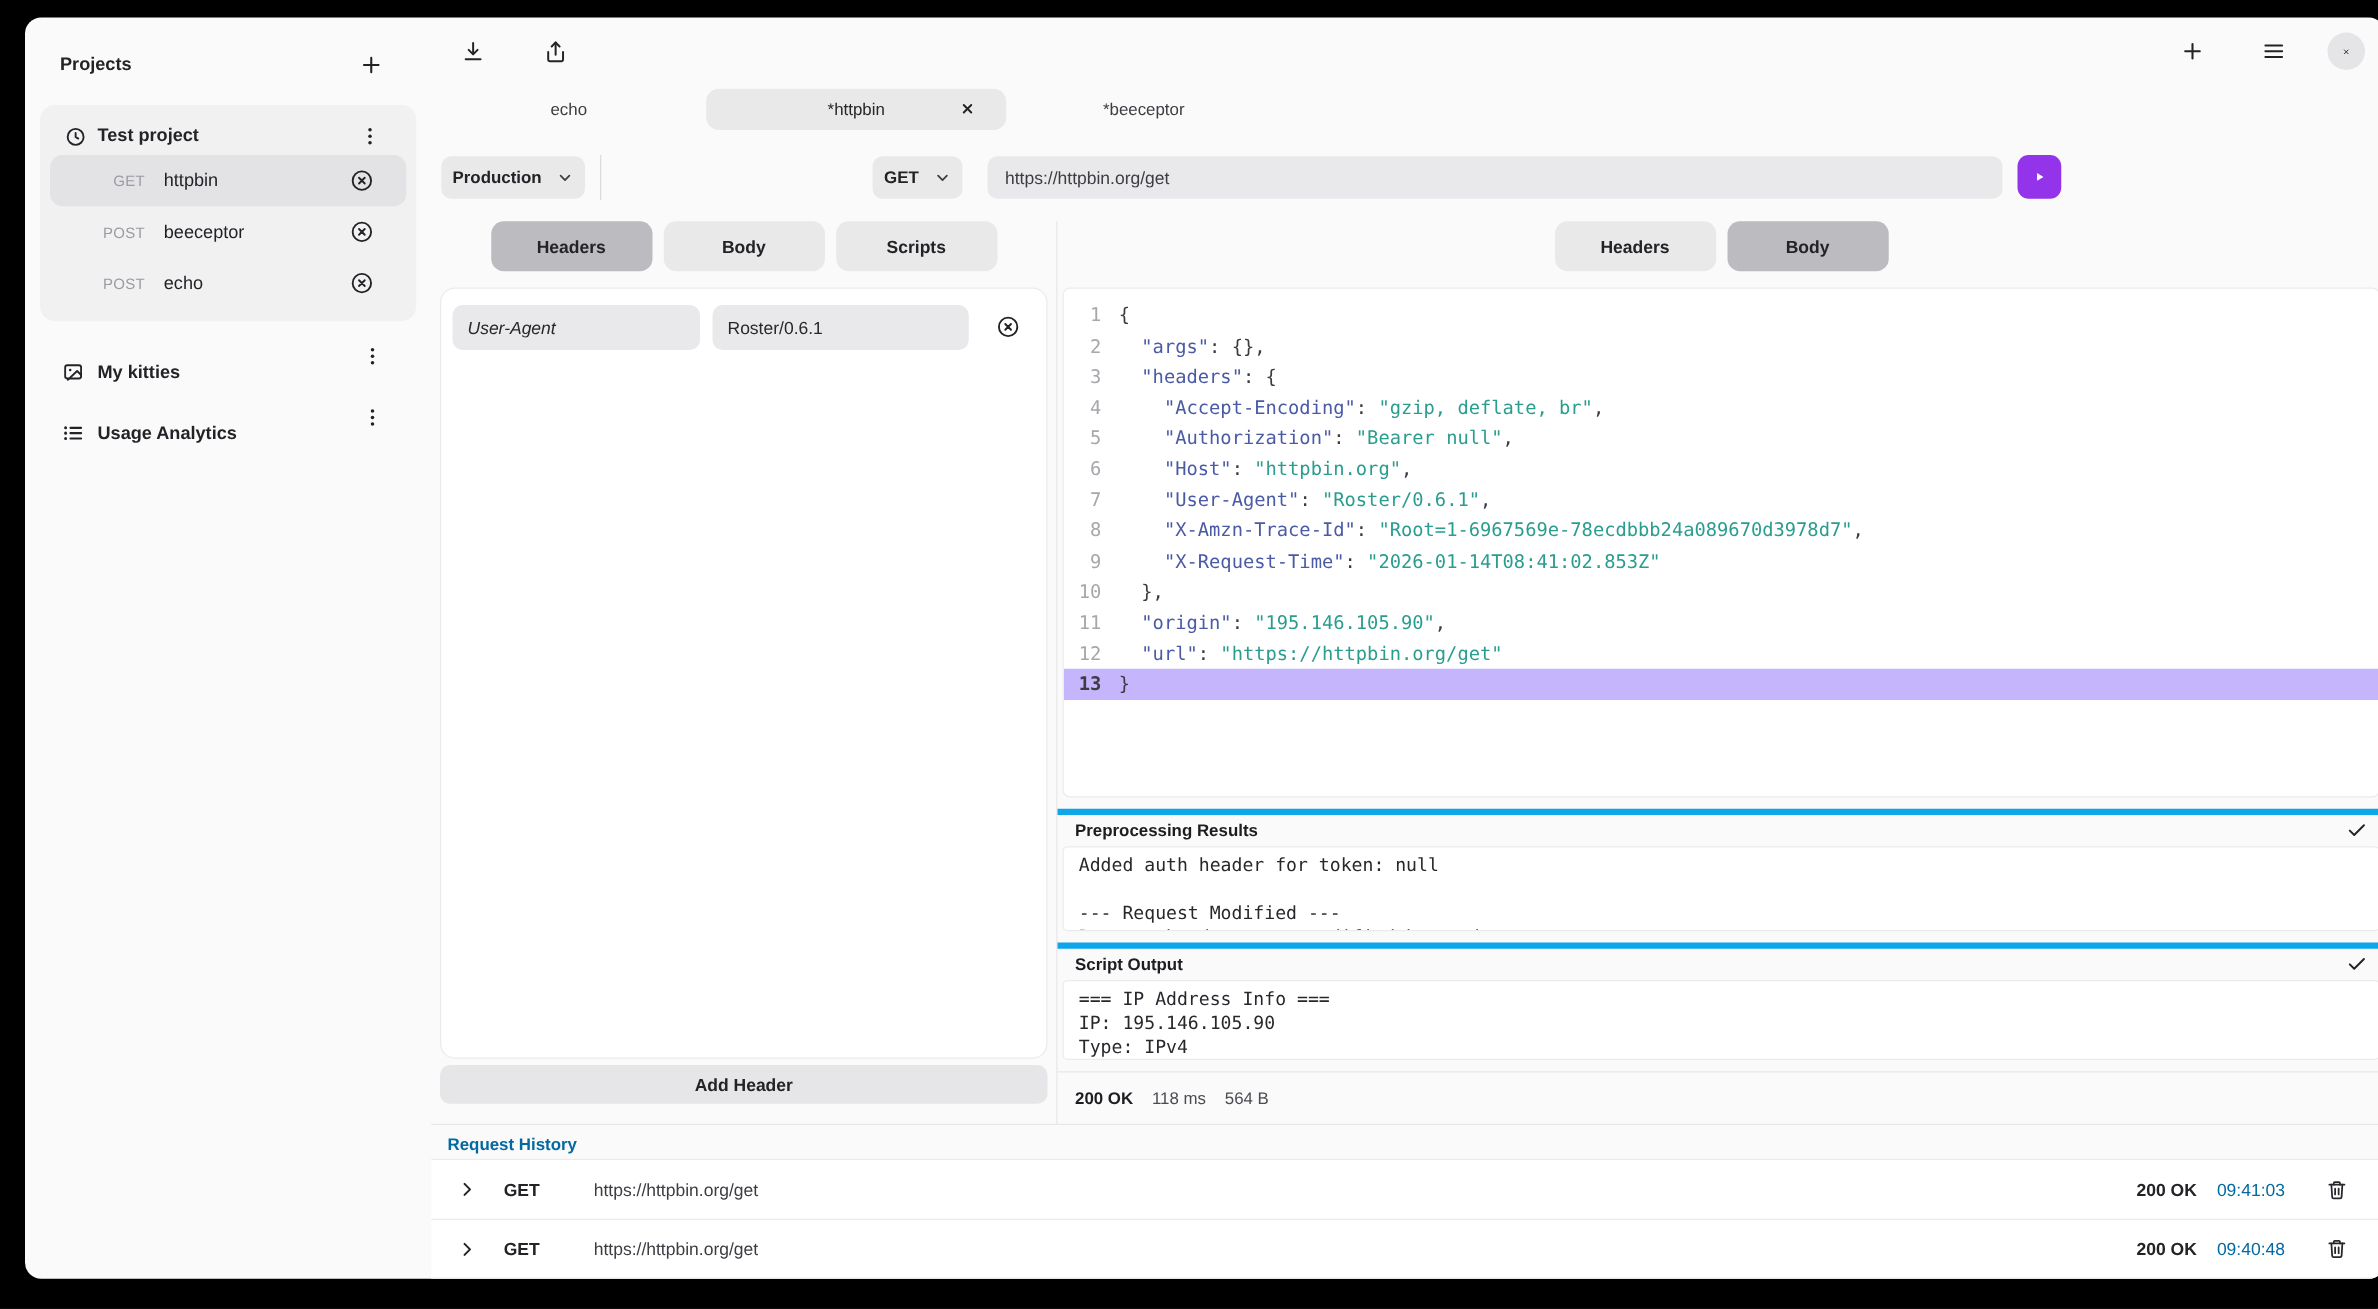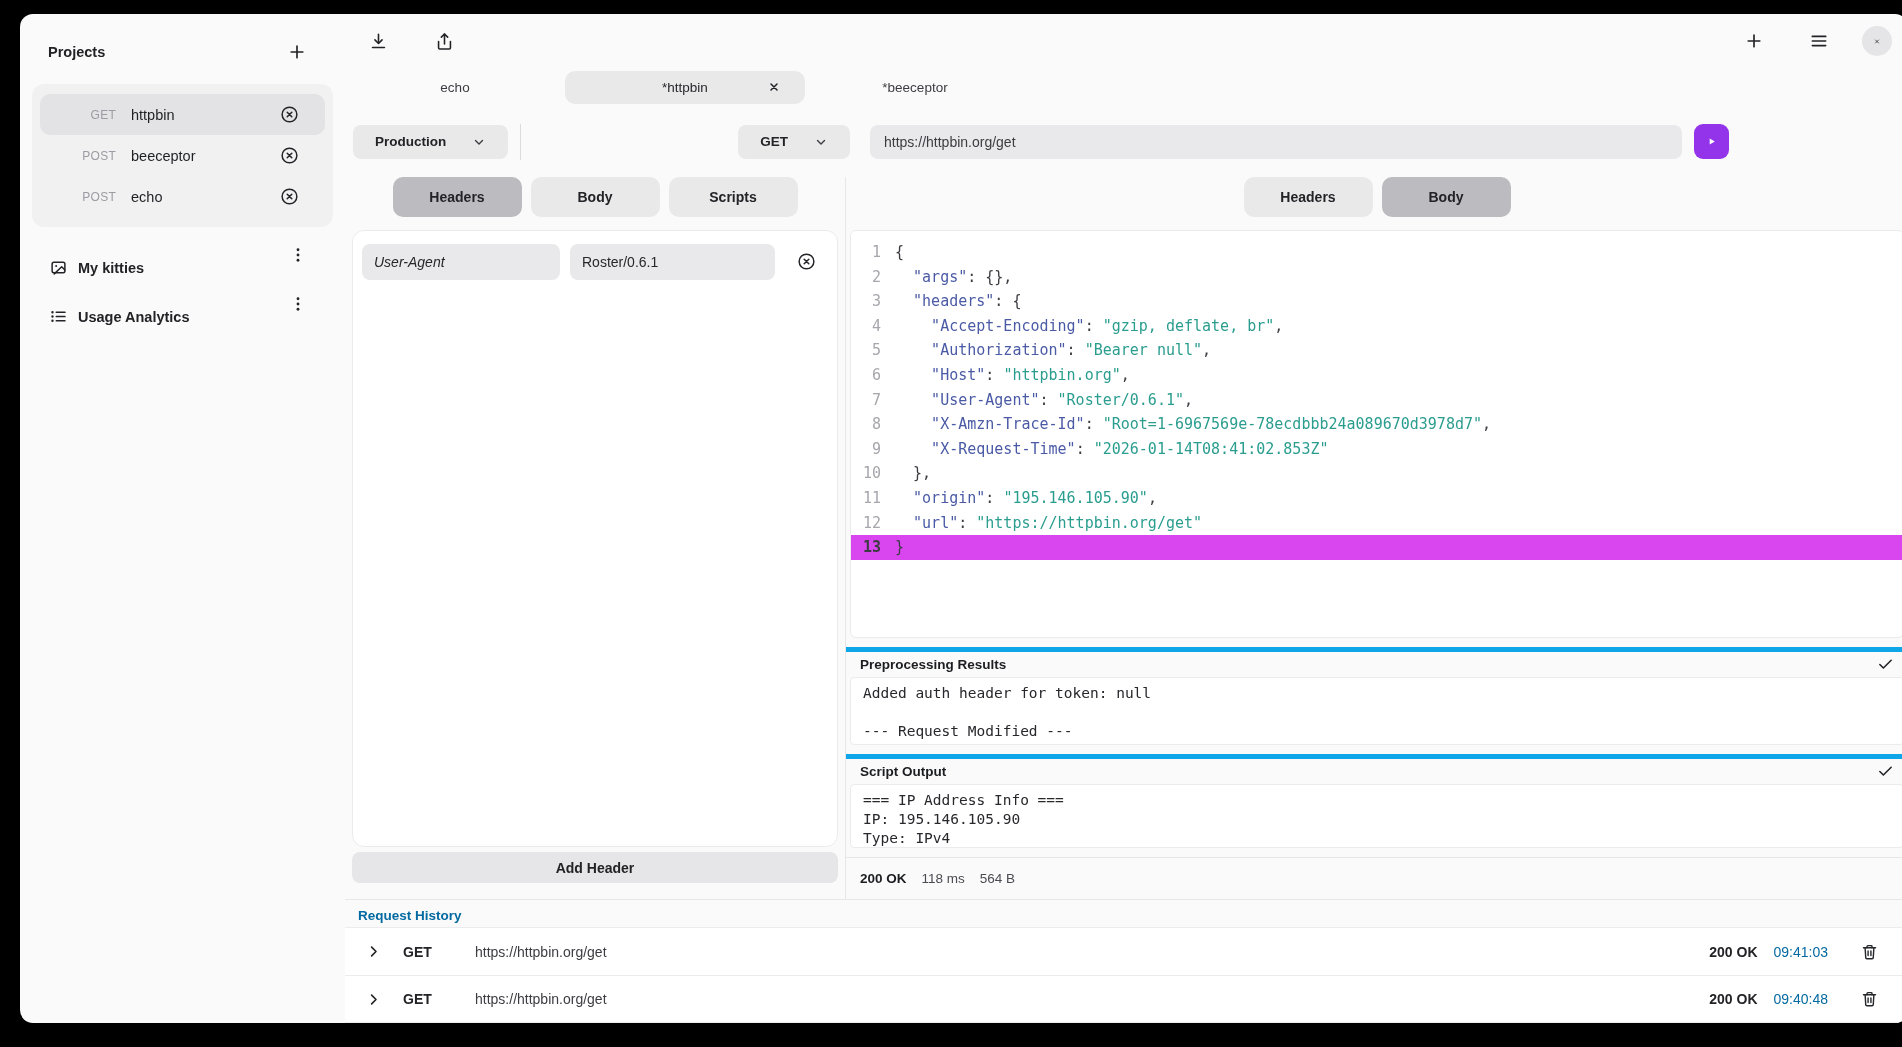--- a/index.html
+++ b/index.html
@@ -35,21 +35,21 @@
   .toolbar .right { margin-left:auto; display:flex; align-items:center; gap:21px; }
   .circle-btn { width:30px; height:30px; border-radius:50%; background:#e5e5e8; }
 
   .tabstrip { height:34px; margin-top:12px; display:flex; align-items:center; }
   .ts-tab { width:220px; height:33px; display:flex; align-items:center; justify-content:center;
     font-size:13.5px; color:#3c3c42; border-radius:10px; position:relative; }
   .ts-tab.active { width:240px; background:#e9e9ea; color:#27272c; }
   .ts-close { position:absolute; right:13px; top:0; bottom:0; }
 
   .reqbar { height:35px; margin-top:20px; display:flex; align-items:center; padding-left:8px; }
-  .pill-btn { height:34px; padding:0 22px; border-radius:8px; background:#e9e9ea; gap:26px;
+  .pill-btn { height:34px; padding:0 9px; border-radius:8px; background:#e9e9ea; gap:12px;
     font-size:13.5px; font-weight:700; color:#232327; }
   .reqbar-divider { width:1px; height:36px; background:#dcdcdf; margin-left:12px; flex:none; }
   .method-btn { margin-left:217px; }
   .url-input { margin-left:20px; width:812px; height:34px; background:#e9e9eb; border:none;
     border-radius:8px; padding:0 14px; font-size:14px; color:#3c3c42; font-family:inherit; outline:none; }
   .send-btn { margin-left:12px; width:35px; height:35px; border-radius:9px; background:#9333ea; flex:none; }
 
   .content { flex:1; display:flex; margin-top:18px; min-height:0; }
   .left-col { width:500px; flex:none; display:flex; flex-direction:column; }
   .right-col { flex:1; min-width:0; border-left:1px solid #e7e7ea; display:flex; flex-direction:column; }
@@ -65,21 +65,21 @@
     font-size:14px; color:#27272c; font-family:inherit; outline:none; }
   .hk-input { width:198px;font-style:italic; } .hv-input { width:210px; }
   .header-row button { margin-left:auto; margin-right:4px; }
   .add-header-btn { margin:5px 7px 16px; height:31px; background:#e6e6e8; border-radius:8px;
     font-weight:700; font-size:14px; color:#232327; flex:none; }
 
   .code-card { margin:13px 4px 0; height:408px; background:#fff; border:1px solid #ebebed;
     border-radius:6px; padding:9px 0; overflow:hidden; flex:none;
     font-family:"DejaVu Sans Mono", monospace; font-size:15px; line-height:24.6px; }
   .code-line { display:flex; }
-  .code-line.hl { background:#d946ef; }
+  .code-line.hl { background:#c4b5fd; }
   .ln { width:44px; flex:none; text-align:right; padding-right:14px; color:#a6a6ac; }
   .hl .ln { color:#3c3c42; font-weight:700; }
   .lc { white-space:pre; }
   .seg-key { color:#4a5aa5; } .seg-str { color:#2a9d8f; } .seg-punct { color:#3b3b41; }
 
   .section-head { margin-top:9px; border-top:5px solid #0ea5e9; height:30px; display:flex;
     align-items:center; padding:0 14px; font-size:13.5px; font-weight:700; color:#1c1d21; flex:none;text-align:center; }
   .section-head .check { margin-left:auto; }
   .out-card { margin:0 4px; background:#fff; border:1px solid #ebebed; border-radius:4px;
     overflow:hidden; flex:none; }
@@ -113,20 +113,34 @@
     <div class="sb-title-row">
       <span class="sb-title">Projects</span>
       <button title="">
         <svg width="20" height="20" viewBox="0 0 24 24" fill="none" stroke="#232327" stroke-width="2" stroke-linecap="round">
             <path d="M12 5v14M5 12h14"></path>
           </svg>
       </button>
     </div>
 
     <div class="group-card">
+      <div class="group-head">
+        <svg width="17" height="17" viewBox="0 0 24 24" fill="none" stroke="#232327" stroke-width="2.1" stroke-linecap="round">
+            <circle cx="12" cy="12" r="9"></circle>
+            <path d="M12 7.5v4.7l3 1.8"></path>
+          </svg>
+        <span class="group-name">Test project</span>
+        <button>
+          <svg width="18" height="18" viewBox="0 0 24 24" fill="#232327">
+              <circle cx="12" cy="5" r="1.9"></circle>
+              <circle cx="12" cy="12" r="1.9"></circle>
+              <circle cx="12" cy="19" r="1.9"></circle>
+            </svg>
+        </button>
+      </div>
       <div id="project-items">
           <div class="req-item selected">
             <span class="req-method">GET</span>
             <span class="req-name">httpbin</span>
             <button>
               <svg width="19" height="19" viewBox="0 0 24 24" fill="none" stroke="#232327" stroke-width="1.9" stroke-linecap="round">
                 <circle cx="12" cy="12" r="9.3"></circle>
                 <path d="M9.1 9.1l5.8 5.8M14.9 9.1l-5.8 5.8"></path>
               </svg>
             </button>

